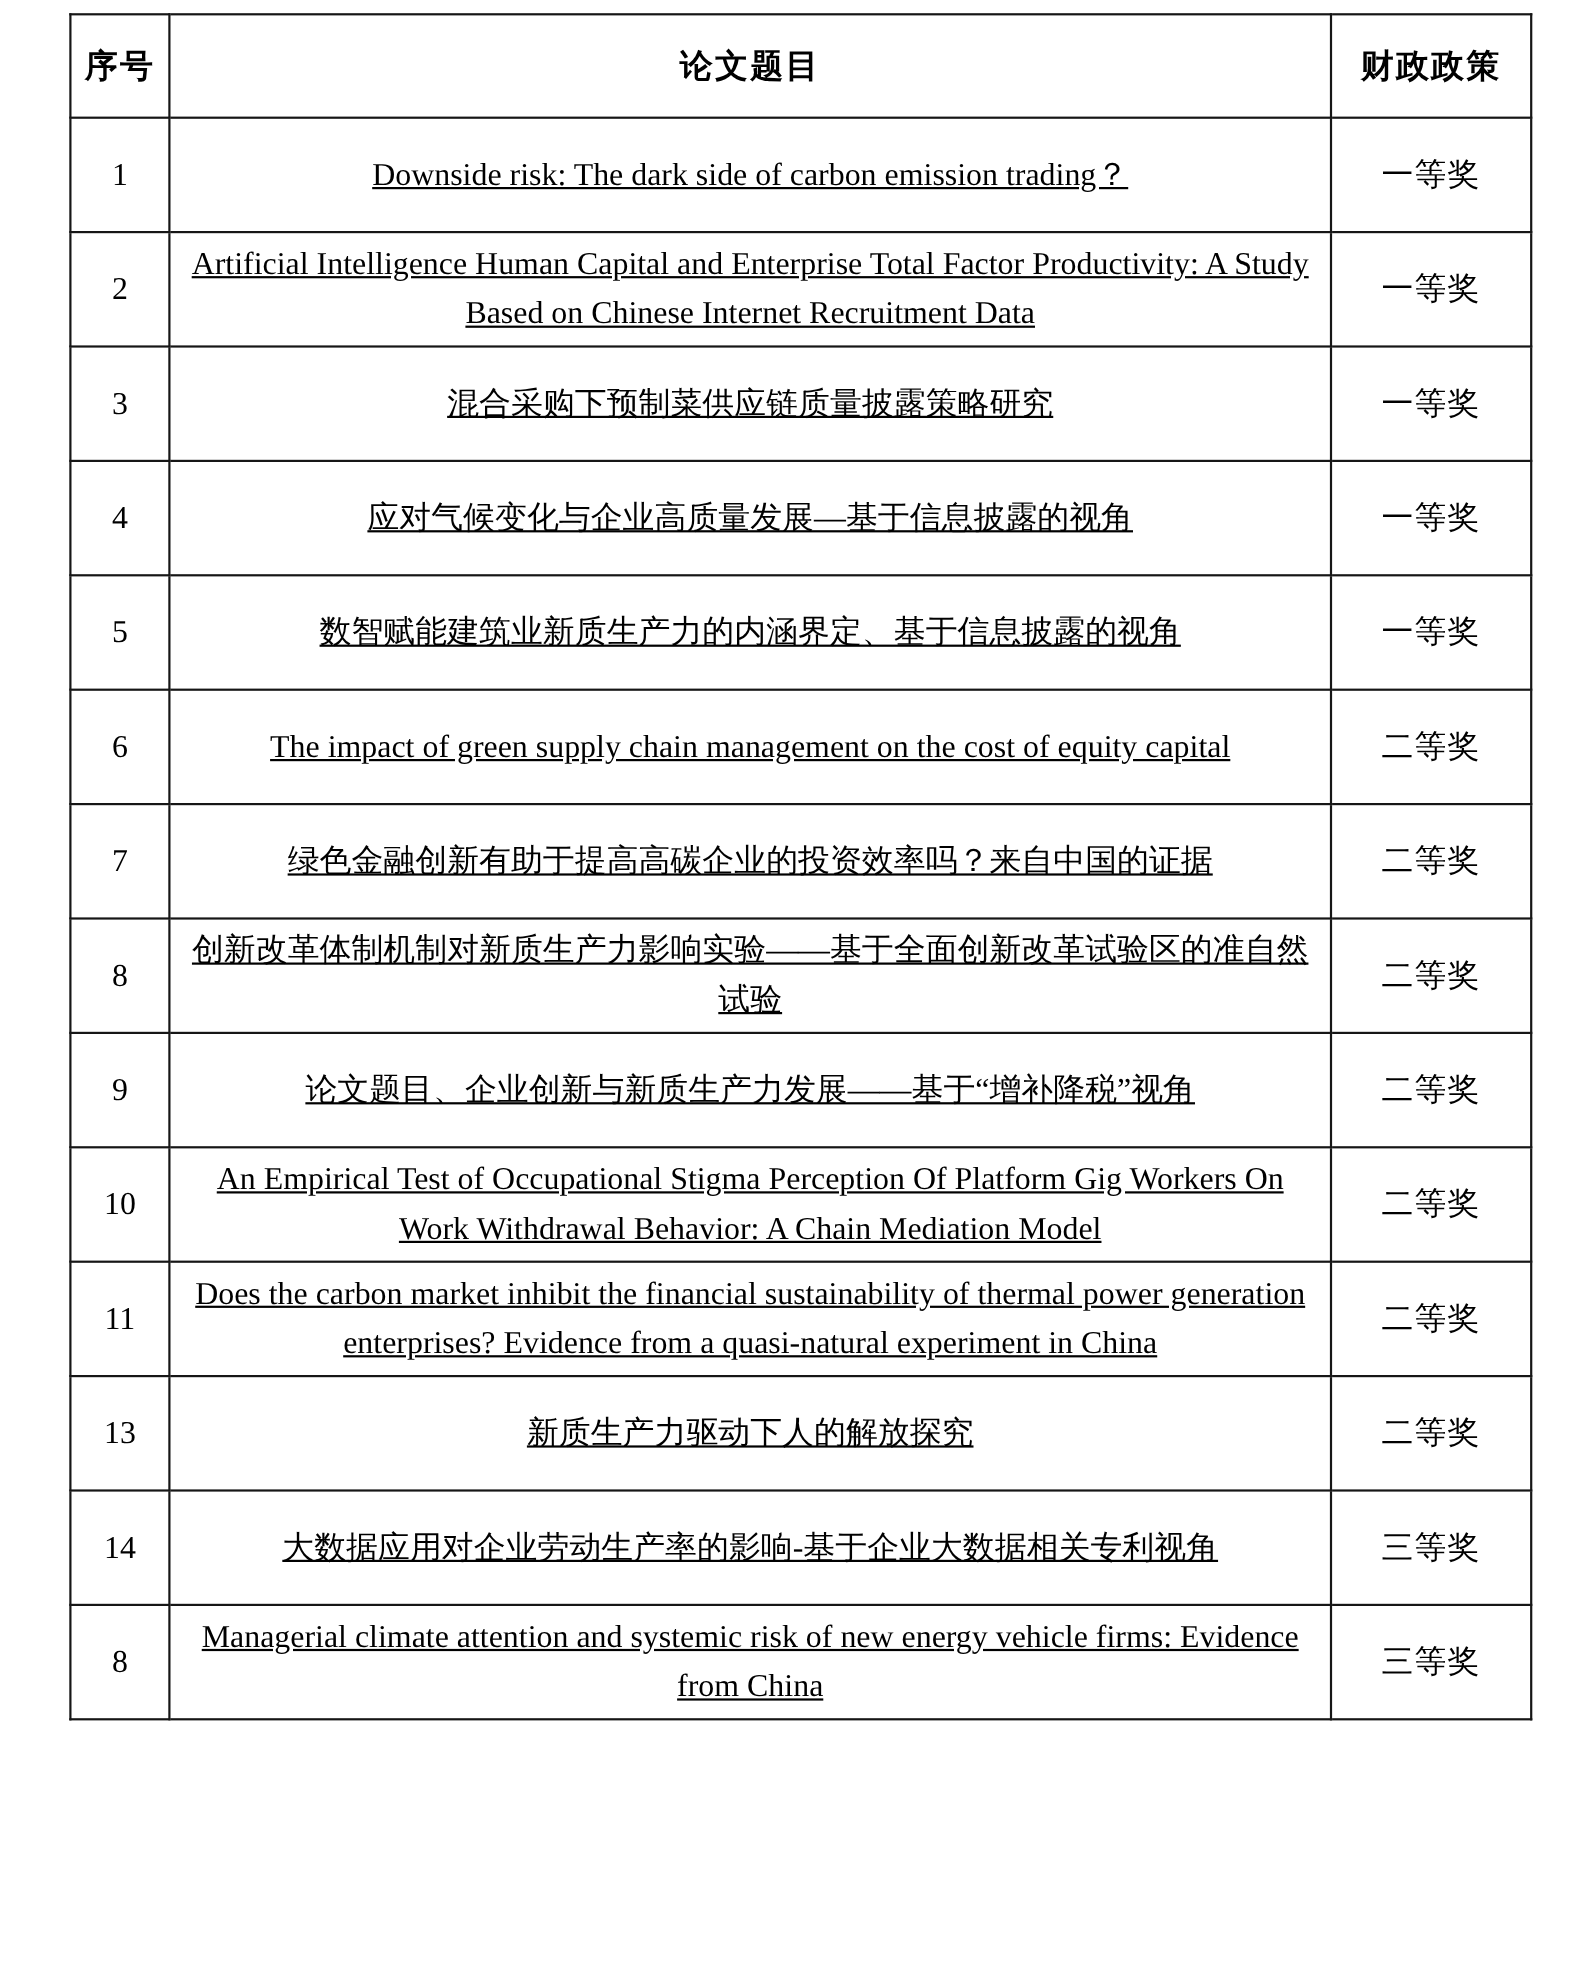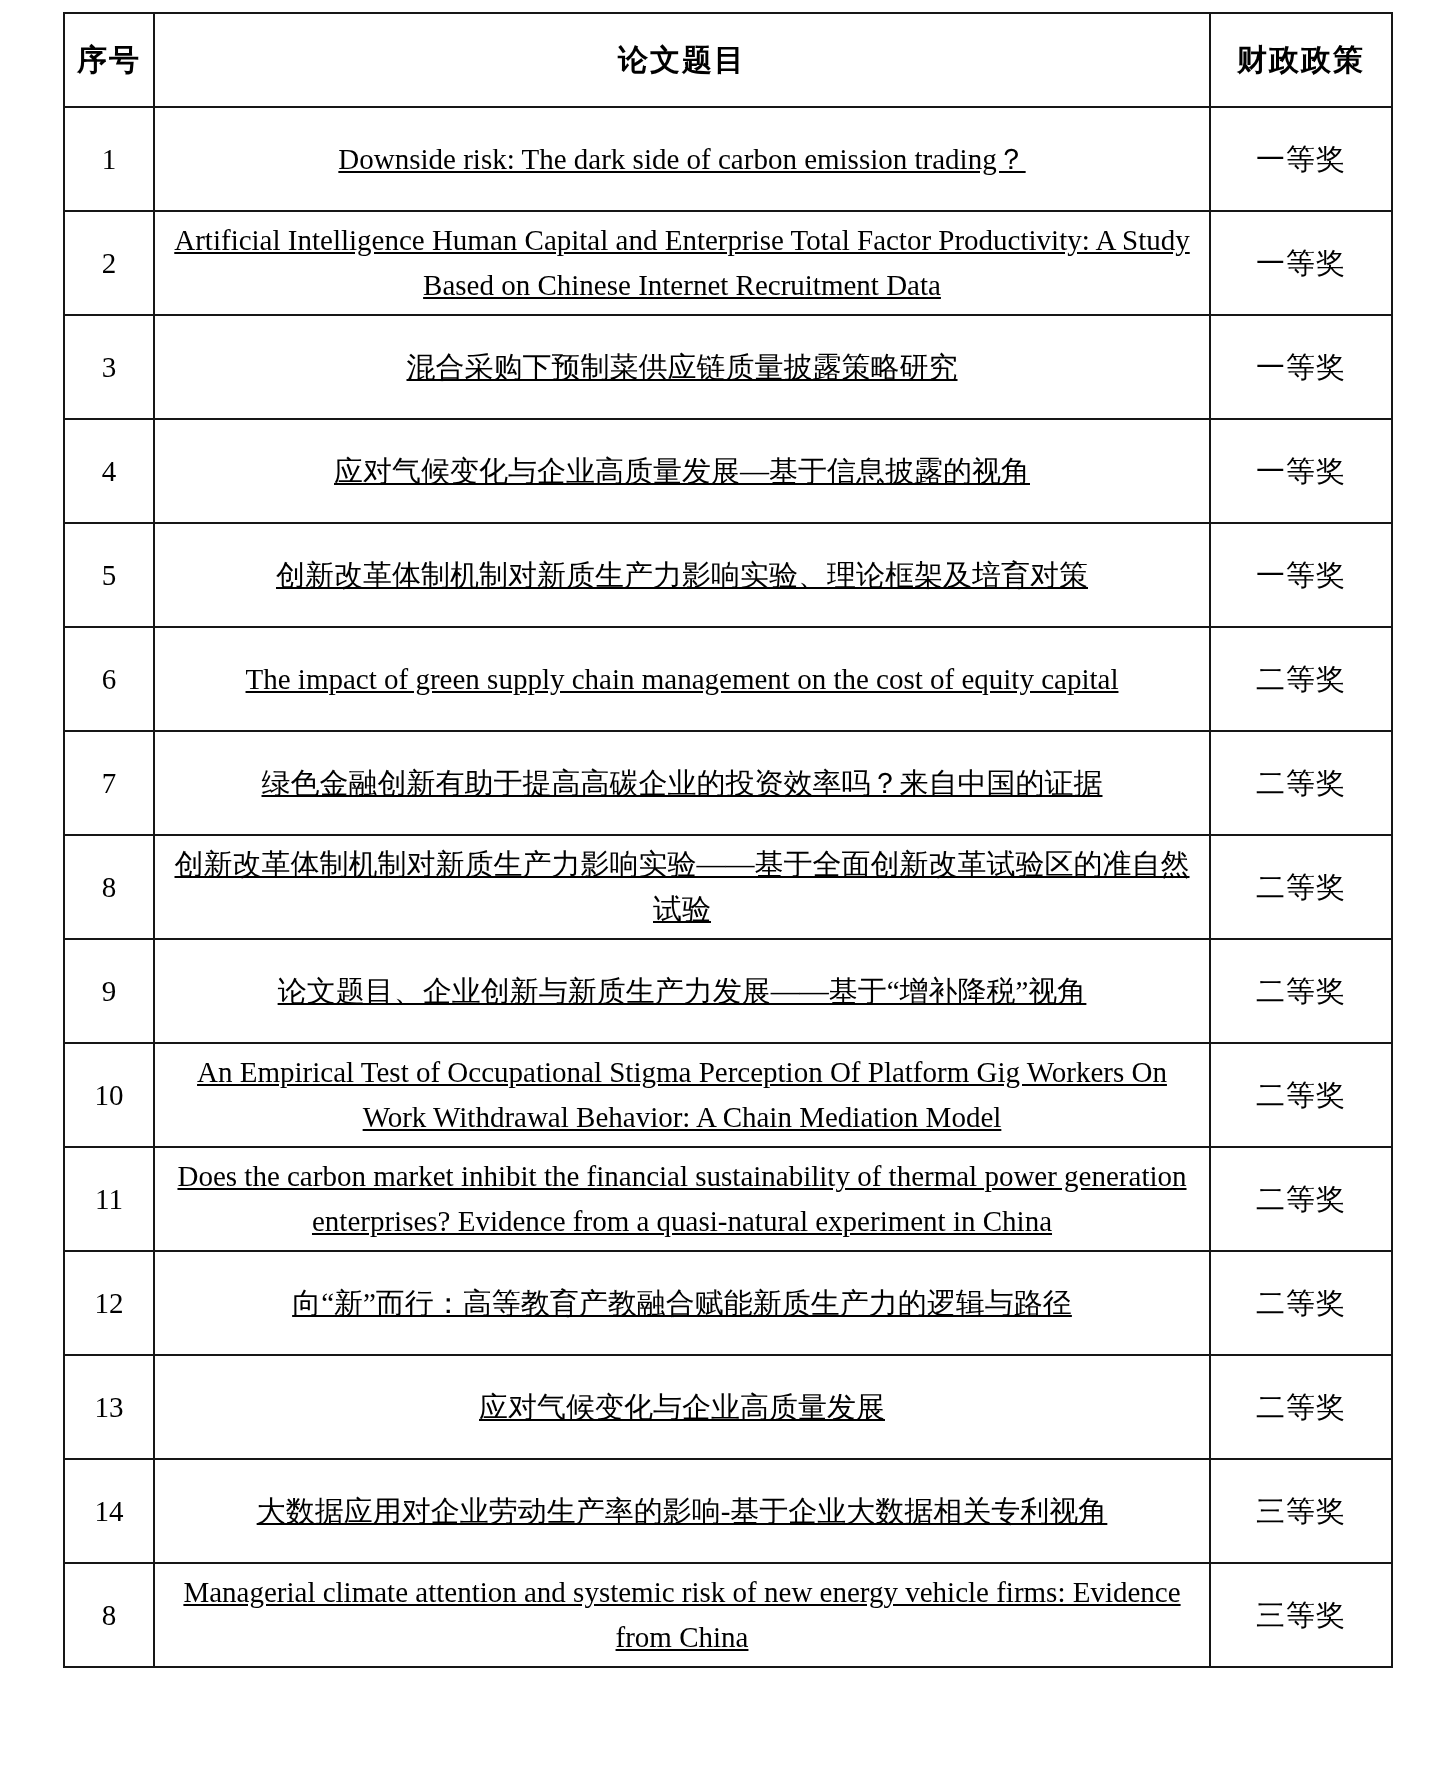--- a/index.html
+++ b/index.html
@@ -86,21 +86,21 @@
       </tr>
 
       <tr>
         <td class="cell-index">4</td>
         <td class="cell-title">应对气候变化与企业高质量发展—基于信息披露的视角</td>
         <td class="cell-award">一等奖</td>
       </tr>
 
       <tr>
         <td class="cell-index">5</td>
-        <td class="cell-title">创新改革体制机制对新质生产力影响实验、理论框架及培育对策</td>
+        <td class="cell-title">数智赋能建筑业新质生产力的内涵界定、基于信息披露的视角</td>
         <td class="cell-award">一等奖</td>
       </tr>
 
       <tr>
         <td class="cell-index">6</td>
         <td class="cell-title">The impact of green supply chain management on the cost of equity capital</td>
         <td class="cell-award">二等奖</td>
       </tr>
 
       <tr>
@@ -126,29 +126,24 @@
         <td class="cell-title">An Empirical Test of Occupational Stigma Perception Of Platform Gig Workers On Work Withdrawal Behavior: A Chain Mediation Model</td>
         <td class="cell-award">二等奖</td>
       </tr>
 
       <tr>
         <td class="cell-index">11</td>
         <td class="cell-title">Does the carbon market inhibit the financial sustainability of thermal power generation enterprises? Evidence from a quasi-natural experiment in China</td>
         <td class="cell-award">二等奖</td>
       </tr>
 
-      <tr>
-        <td class="cell-index">12</td>
-        <td class="cell-title">向“新”而行：高等教育产教融合赋能新质生产力的逻辑与路径</td>
-        <td class="cell-award">二等奖</td>
-      </tr>
 
       <tr>
         <td class="cell-index">13</td>
-        <td class="cell-title">应对气候变化与企业高质量发展</td>
+        <td class="cell-title">新质生产力驱动下人的解放探究</td>
         <td class="cell-award">二等奖</td>
       </tr>
 
       <tr>
         <td class="cell-index">14</td>
         <td class="cell-title">大数据应用对企业劳动生产率的影响-基于企业大数据相关专利视角</td>
         <td class="cell-award">三等奖</td>
       </tr>
 
       <tr>

